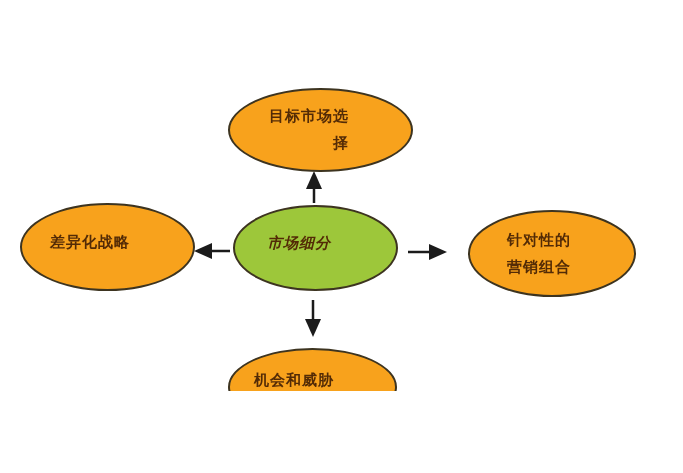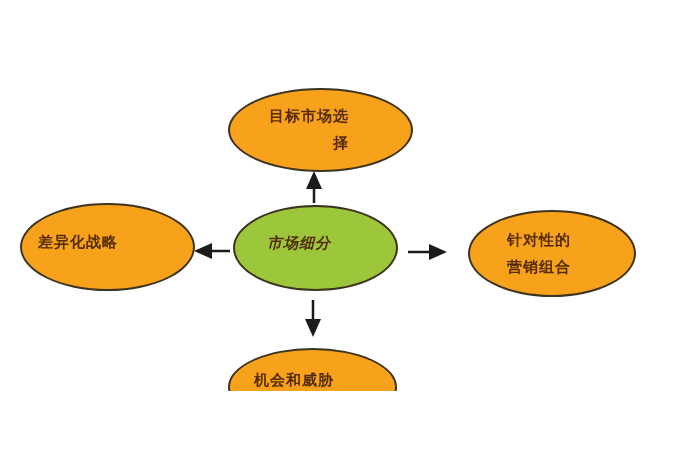--- a/index.html
+++ b/index.html
@@ -49,21 +49,21 @@
     display: block;
     font-size: 15px;
     font-weight: bold;
     color: var(--text, #532b06);
     line-height: 27px;
     letter-spacing: 1px;
   }
   .node-top    { left: 228px; top:  88px; width: 185px; height: 84px; }
   .node-top .label    { padding-left: 35px; width: 84px; }
   .node-left   { left:  20px; top: 203px; width: 175px; height: 88px; }
-  .node-left .label   { padding-left: 16px; padding-bottom: 10px; }
+  .node-left .label   { padding-left: 28px; padding-bottom: 10px; }
   .node-right  { left: 468px; top: 210px; width: 168px; height: 87px; }
   .node-right .label  { padding-left: 31px; width: 70px; }
   .node-bottom { left: 228px; top: 348px; width: 169px; height: 78px; }
   .node-bottom .label { padding-left: 24px; padding-bottom: 14px; }
   .center-node { left: 233px; top: 205px; width: 165px; height: 86px; font-style: italic; }
   .center-node .label { padding-left: 32px; padding-bottom: 10px; }
 </style>
 </head>
 <body>
 

